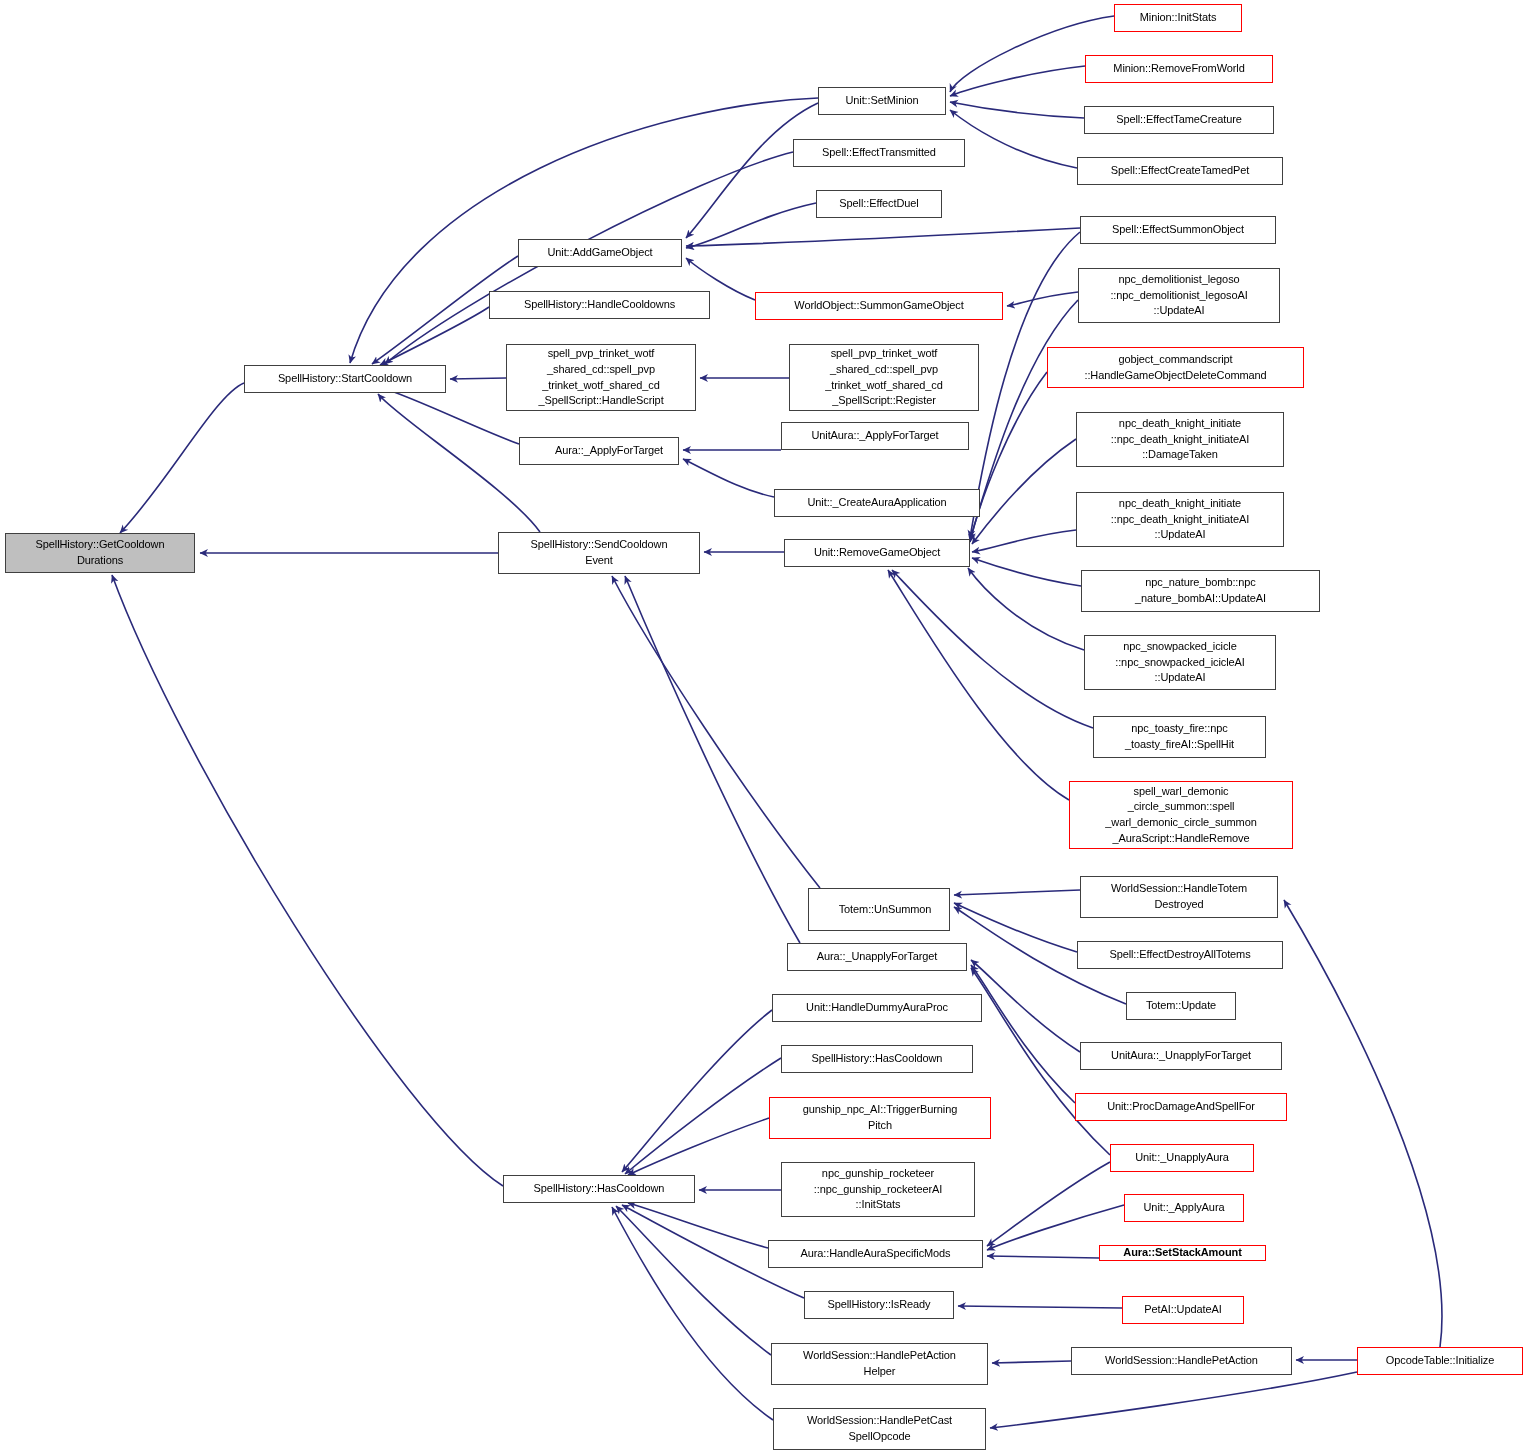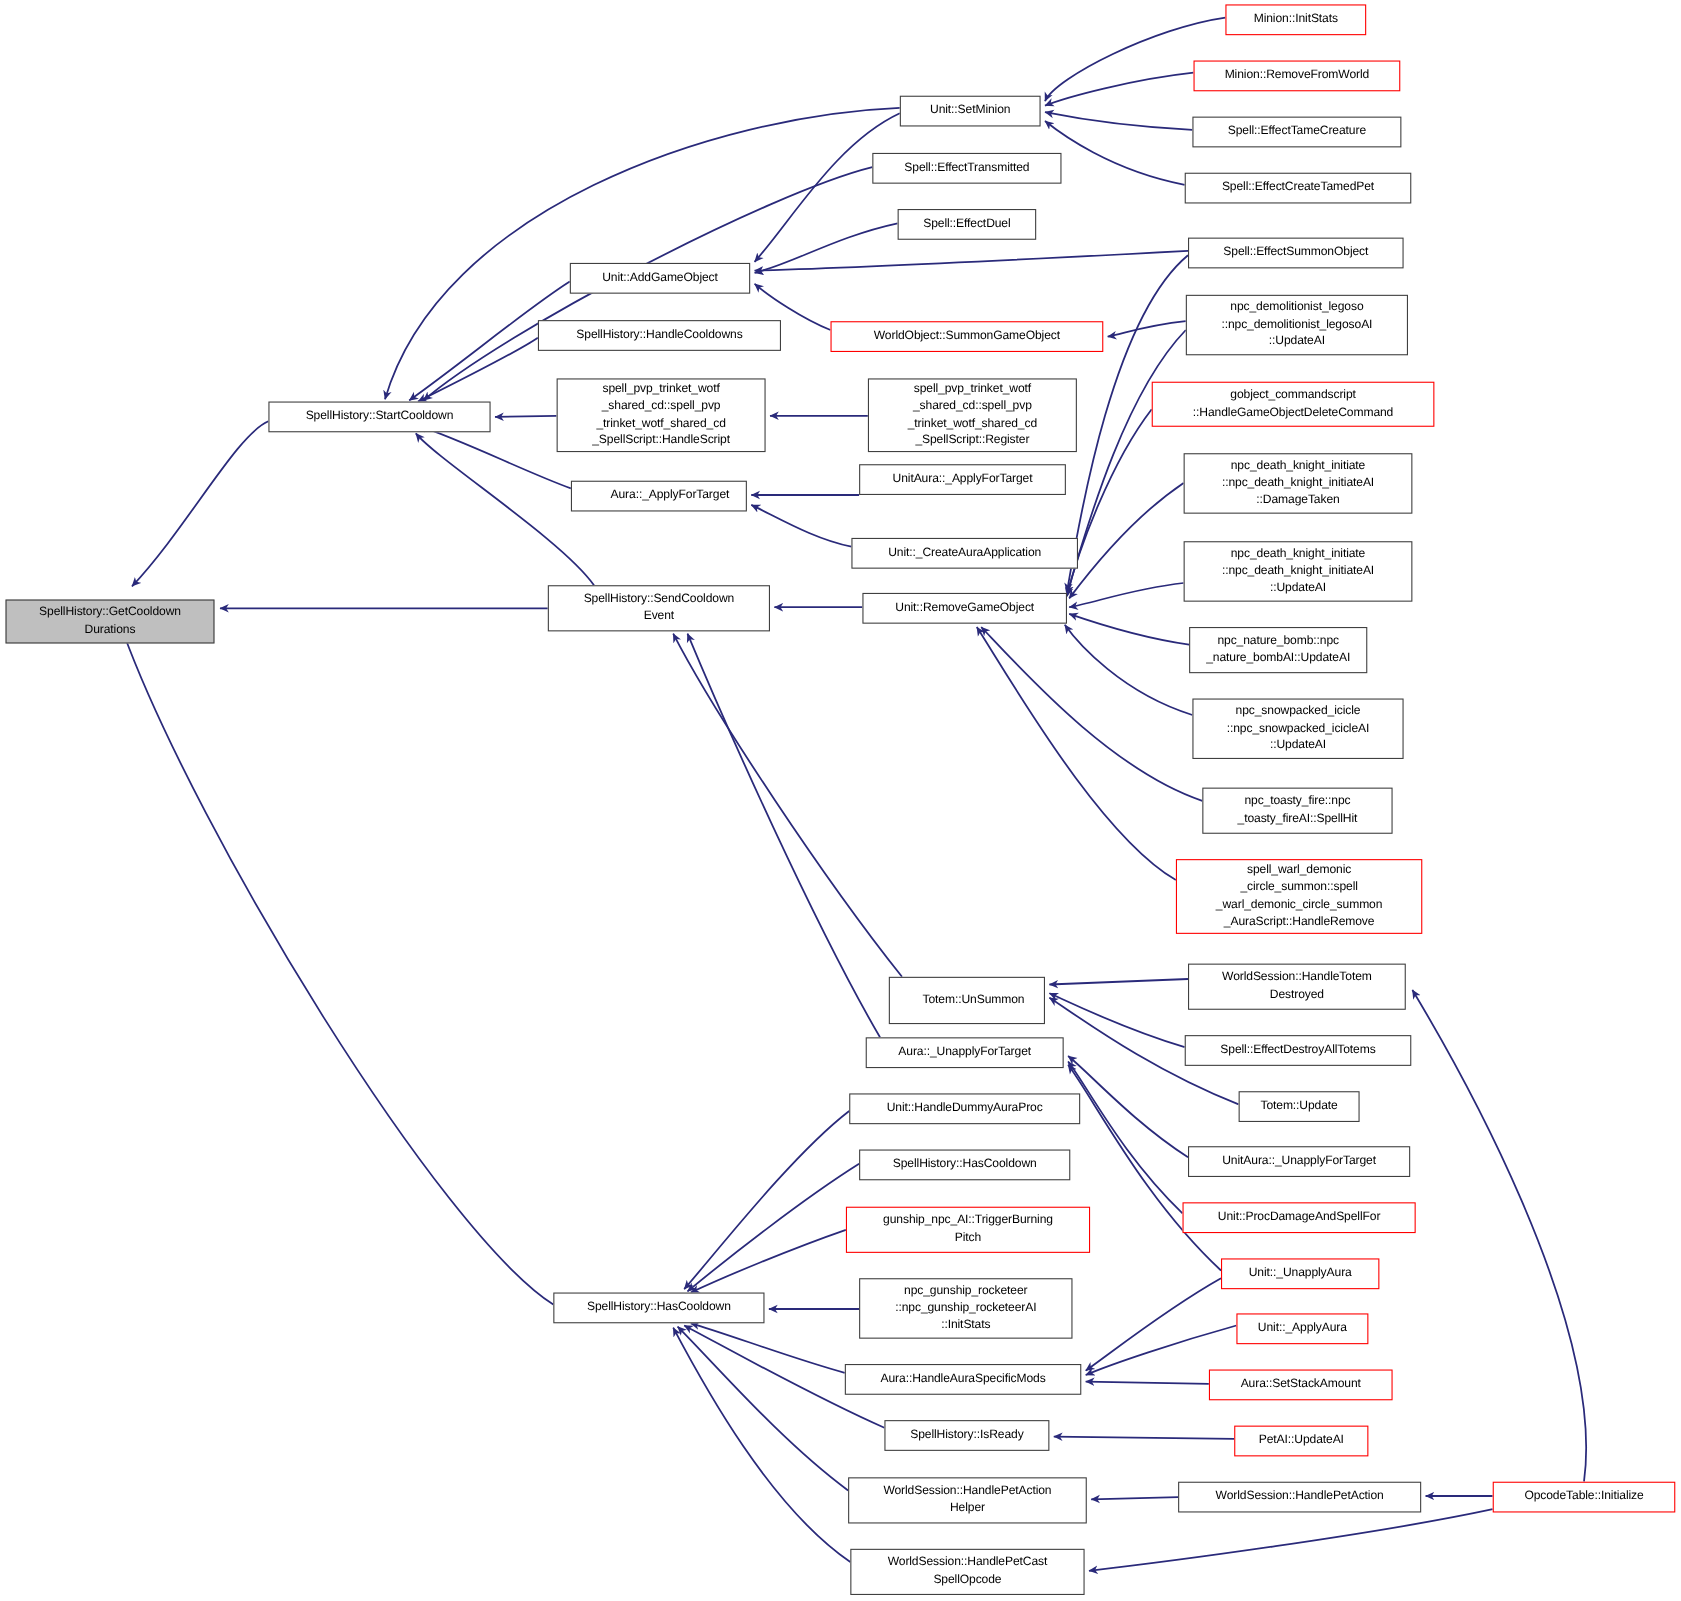--- a/index.html
+++ b/index.html
@@ -110,21 +110,21 @@
         <path d="M1124,1205 C1070,1220 1010,1240 987,1250" marker-end="url(#arr)"></path>
         <path d="M1099,1258 L987,1256" marker-end="url(#arr)"></path>
         <path d="M1122,1308 L958,1306" marker-end="url(#arr)"></path>
         <path d="M1071,1361 L992,1363" marker-end="url(#arr)"></path>
         <path d="M1357,1360 L1296,1360" marker-end="url(#arr)"></path>
         <path d="M1357,1372 C1250,1395 1060,1420 990,1428" marker-end="url(#arr)"></path>
         <path d="M1440,1347 C1460,1200 1320,960 1284,900" marker-end="url(#arr)"></path>
       </g>
   </svg>
   <div id="node-layer">
-      <div class="node highlight" style="left: 5px; top: 545px; width: 190px; height: 40px;">SpellHistory::GetCooldown
+      <div class="node highlight" style="left: 5px; top: 533px; width: 190px; height: 40px;">SpellHistory::GetCooldown
 Durations</div>
       <div class="node" style="left: 244px; top: 365px; width: 202px; height: 28px;">SpellHistory::StartCooldown</div>
       <div class="node" style="left: 498px; top: 532px; width: 202px; height: 42px;">SpellHistory::SendCooldown
 Event</div>
       <div class="node" style="left: 503px; top: 1175px; width: 192px; height: 28px;">SpellHistory::HasCooldown</div>
       <div class="node" style="left: 518px; top: 239px; width: 164px; height: 28px;">Unit::AddGameObject</div>
       <div class="node" style="left: 489px; top: 291px; width: 221px; height: 28px;">SpellHistory::HandleCooldowns</div>
       <div class="node" style="left: 506px; top: 344px; width: 190px; height: 67px;">spell_pvp_trinket_wotf
 _shared_cd::spell_pvp
 _trinket_wotf_shared_cd
@@ -150,21 +150,21 @@
 ::npc_demolitionist_legosoAI
 ::UpdateAI</div>
       <div class="node red" style="left: 1047px; top: 347px; width: 257px; height: 41px;">gobject_commandscript
 ::HandleGameObjectDeleteCommand</div>
       <div class="node" style="left: 1076px; top: 412px; width: 208px; height: 55px;">npc_death_knight_initiate
 ::npc_death_knight_initiateAI
 ::DamageTaken</div>
       <div class="node" style="left: 1076px; top: 492px; width: 208px; height: 55px;">npc_death_knight_initiate
 ::npc_death_knight_initiateAI
 ::UpdateAI</div>
-      <div class="node" style="left: 1081px; top: 570px; width: 162px; height: 42px;">npc_nature_bomb::npc
+      <div class="node" style="left: 1081px; top: 570px; width: 239px; height: 42px;">npc_nature_bomb::npc
 _nature_bombAI::UpdateAI</div>
       <div class="node" style="left: 1084px; top: 635px; width: 192px; height: 55px;">npc_snowpacked_icicle
 ::npc_snowpacked_icicleAI
 ::UpdateAI</div>
       <div class="node" style="left: 1093px; top: 716px; width: 173px; height: 42px;">npc_toasty_fire::npc
 _toasty_fireAI::SpellHit</div>
       <div class="node red" style="left: 1069px; top: 781px; width: 224px; height: 68px;">spell_warl_demonic
 _circle_summon::spell
 _warl_demonic_circle_summon
 _AuraScript::HandleRemove</div>
@@ -184,18 +184,18 @@
       <div class="node" style="left: 773px; top: 1408px; width: 213px; height: 42px;">WorldSession::HandlePetCast
 SpellOpcode</div>
       <div class="node" style="left: 1080px; top: 876px; width: 198px; height: 42px;">WorldSession::HandleTotem
 Destroyed</div>
       <div class="node" style="left: 1077px; top: 941px; width: 206px; height: 28px;">Spell::EffectDestroyAllTotems</div>
       <div class="node" style="left: 1126px; top: 992px; width: 110px; height: 28px;">Totem::Update</div>
       <div class="node" style="left: 1080px; top: 1042px; width: 202px; height: 28px;">UnitAura::_UnapplyForTarget</div>
       <div class="node red" style="left: 1075px; top: 1093px; width: 212px; height: 28px;">Unit::ProcDamageAndSpellFor</div>
       <div class="node red" style="left: 1110px; top: 1144px; width: 144px; height: 28px;">Unit::_UnapplyAura</div>
       <div class="node red" style="left: 1124px; top: 1194px; width: 120px; height: 28px;">Unit::_ApplyAura</div>
-      <div class="node red" style="left: 1099px; top: 1245px; width: 167px; height: 28px;">Aura::SetStackAmount</div>
+      <div class="node red" style="left: 1099px; top: 1245px; width: 167px; height: 16px; font-weight: bold;">Aura::SetStackAmount</div>
       <div class="node red" style="left: 1122px; top: 1296px; width: 122px; height: 28px;">PetAI::UpdateAI</div>
       <div class="node" style="left: 1071px; top: 1347px; width: 221px; height: 28px;">WorldSession::HandlePetAction</div>
       <div class="node red" style="left: 1357px; top: 1347px; width: 166px; height: 28px;">OpcodeTable::Initialize</div>
     </div>
 </div>
 
 </body></html>

